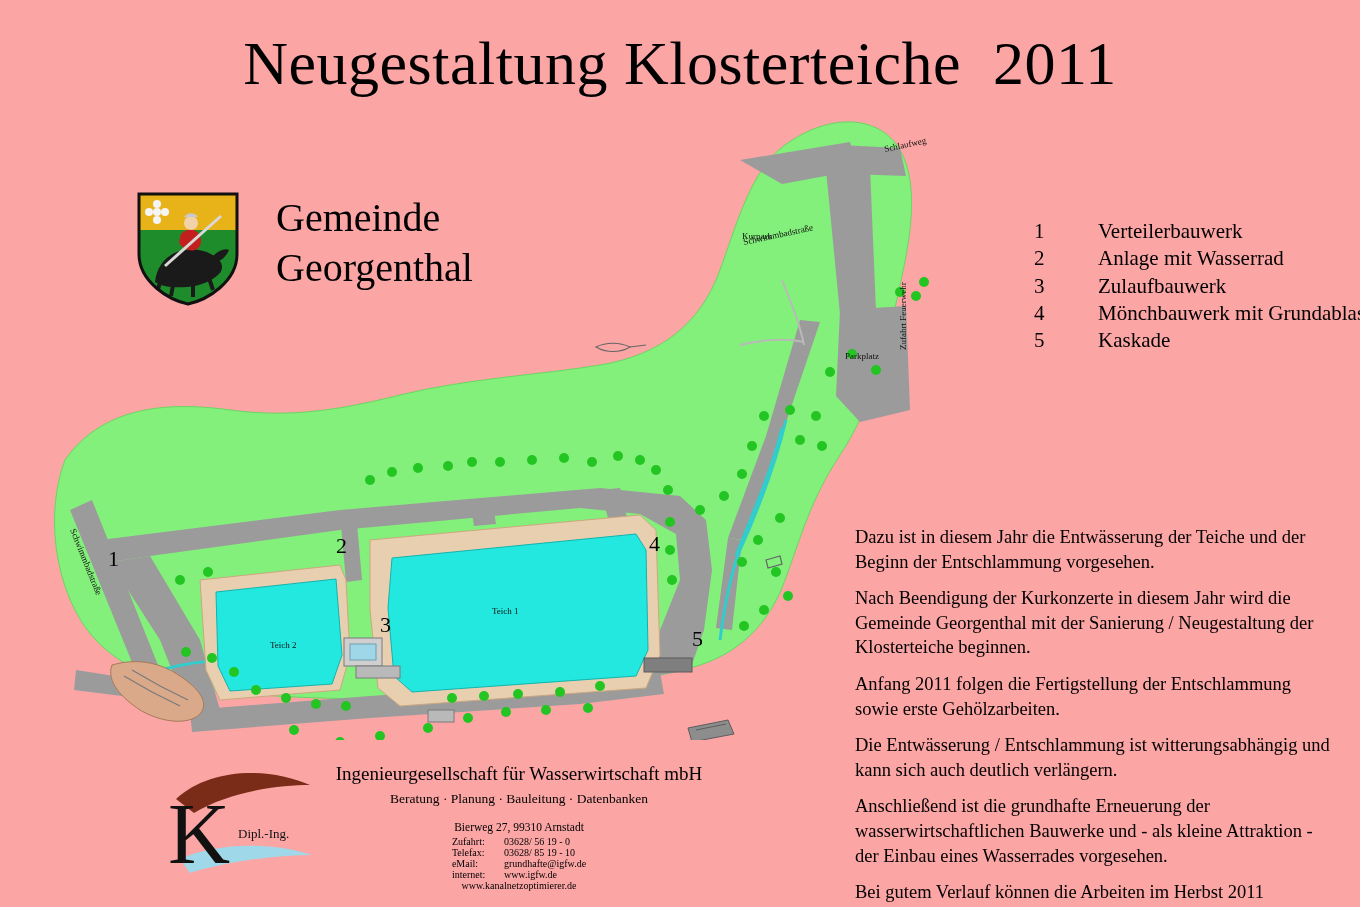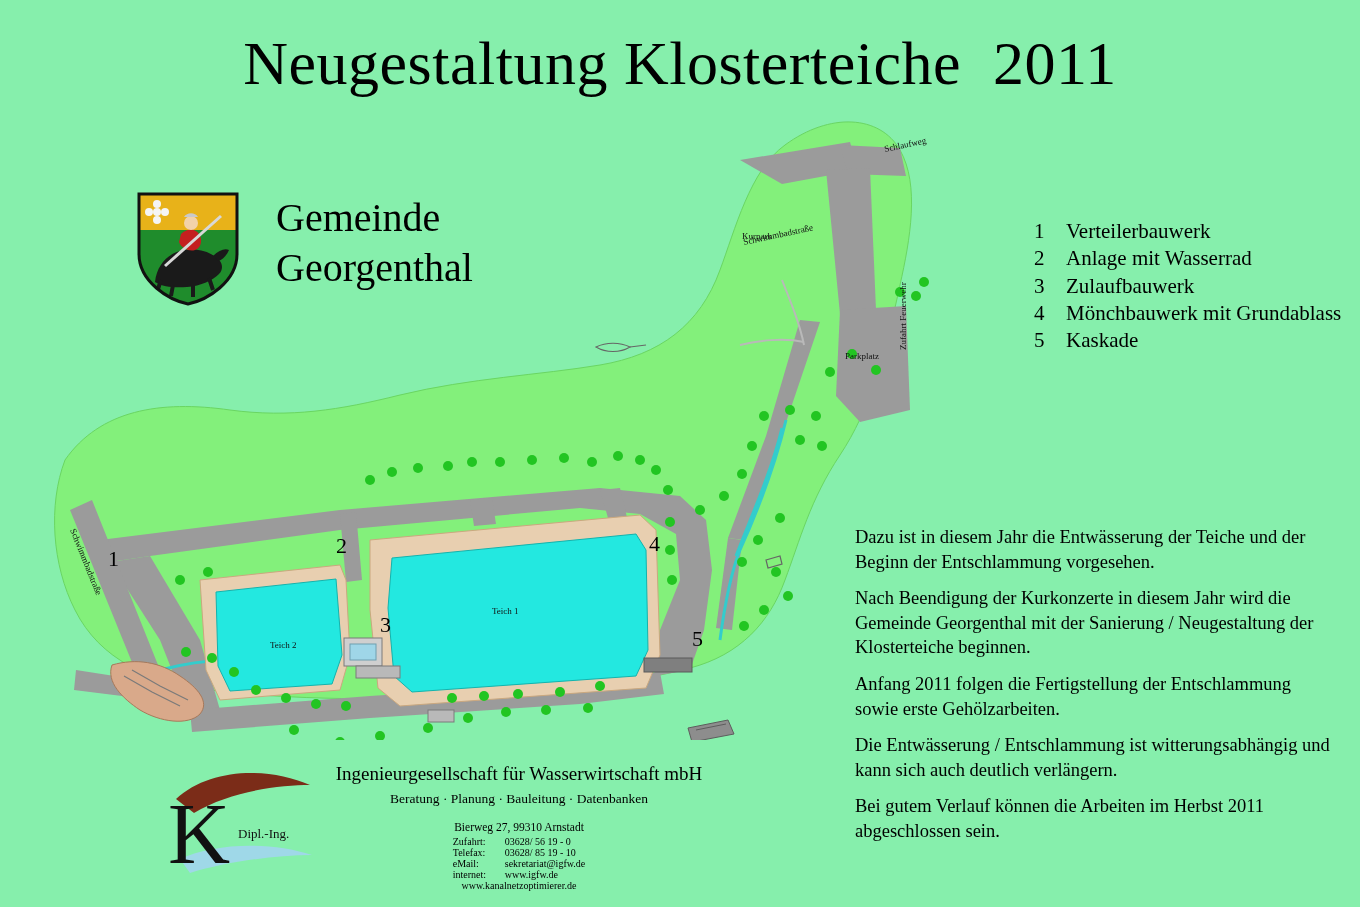--- a/index.html
+++ b/index.html
@@ -7,21 +7,21 @@
     padding: 0;
     background: #ffffff;
   }
   body {
     font-family: "Liberation Serif", serif;
   }
   #page {
     position: relative;
     width: 1360px;
     height: 907px;
-    background: #86efac;
+    background: #fca5a5;
     overflow: hidden;
   }
 
   
   #title {
     position: absolute;
     top: 28px;
     left: 0;
     width: 1360px;
     text-align: center;
@@ -61,20 +61,21 @@
   }
   #legend .legend-row {
     display: flex;
   }
   #legend .legend-num {
     width: 32px;
     flex: 0 0 32px;
   }
   #legend .legend-label {
     white-space: nowrap;
+    margin-left: 32px;
   }
 
   
   #righttext {
     position: absolute;
     left: 855px;
     top: 525px;
     width: 480px;
     font-size: 18.5px;
     line-height: 1.33;
@@ -239,20 +240,21 @@
       <span class="legend-num">5</span>
       <span class="legend-label">Kaskade</span>
     </div>
   </div>
 
   <div id="righttext">
     <p>Dazu ist in diesem Jahr die Entwässerung der Teiche und der Beginn der Entschlammung vorgesehen.</p>
     <p>Nach Beendigung der Kurkonzerte in diesem Jahr wird die Gemeinde Georgenthal mit der Sanierung / Neugestaltung der Klosterteiche beginnen.</p>
     <p>Anfang 2011 folgen die Fertigstellung der Entschlammung sowie erste Gehölzarbeiten.</p>
     <p>Die Entwässerung / Entschlammung ist witterungsabhängig und kann sich auch deutlich verlängern.</p>
+    <p>Anschließend ist die grundhafte Erneuerung der wasserwirtschaftlichen Bauwerke und - als kleine Attraktion - der Einbau eines Wasserrades vorgesehen.</p>
     <p>Bei gutem Verlauf können die Arbeiten im Herbst 2011 abgeschlossen sein.</p>
   </div>
 
   <div id="map">
     <svg width="1000" height="630" viewBox="0 0 1000 630">
 
       <path d="M25 350 C60 300 120 290 190 300 C250 308 300 300 360 285
                C430 268 500 265 560 255 C620 245 660 215 680 160
                C695 120 710 60 745 35 C790 2 840 5 860 40
                C880 75 870 130 860 175 C845 245 830 300 800 345
@@ -441,21 +443,21 @@
         <div class="crow">
           <span class="ckey">Zufahrt:</span>
           <span class="cval">03628/ 56 19 - 0</span>
         </div>
         <div class="crow">
           <span class="ckey">Telefax:</span>
           <span class="cval">03628/ 85 19 - 10</span>
         </div>
         <div class="crow">
           <span class="ckey">eMail:</span>
-          <span class="cval">sekretariat@igfw.de</span>
+          <span class="cval">grundhafte@igfw.de</span>
         </div>
         <div class="crow">
           <span class="ckey">internet:</span>
           <span class="cval">www.igfw.de</span>
         </div>
         <div class="curl">www.kanalnetzoptimierer.de</div>
       </div>
     </div>
   </div>
 

